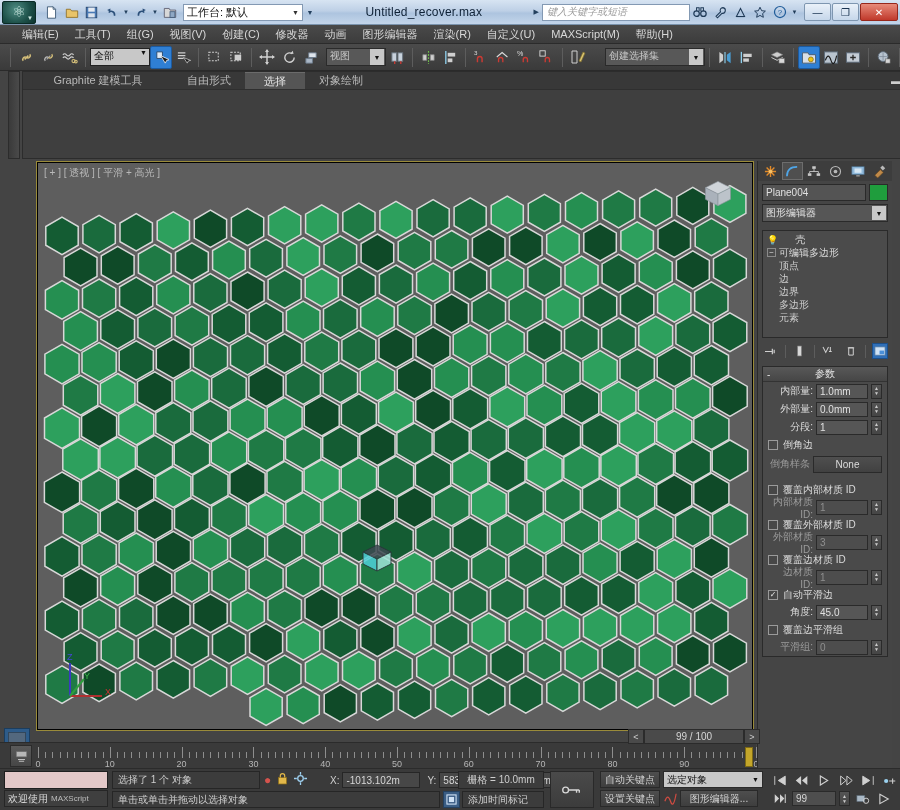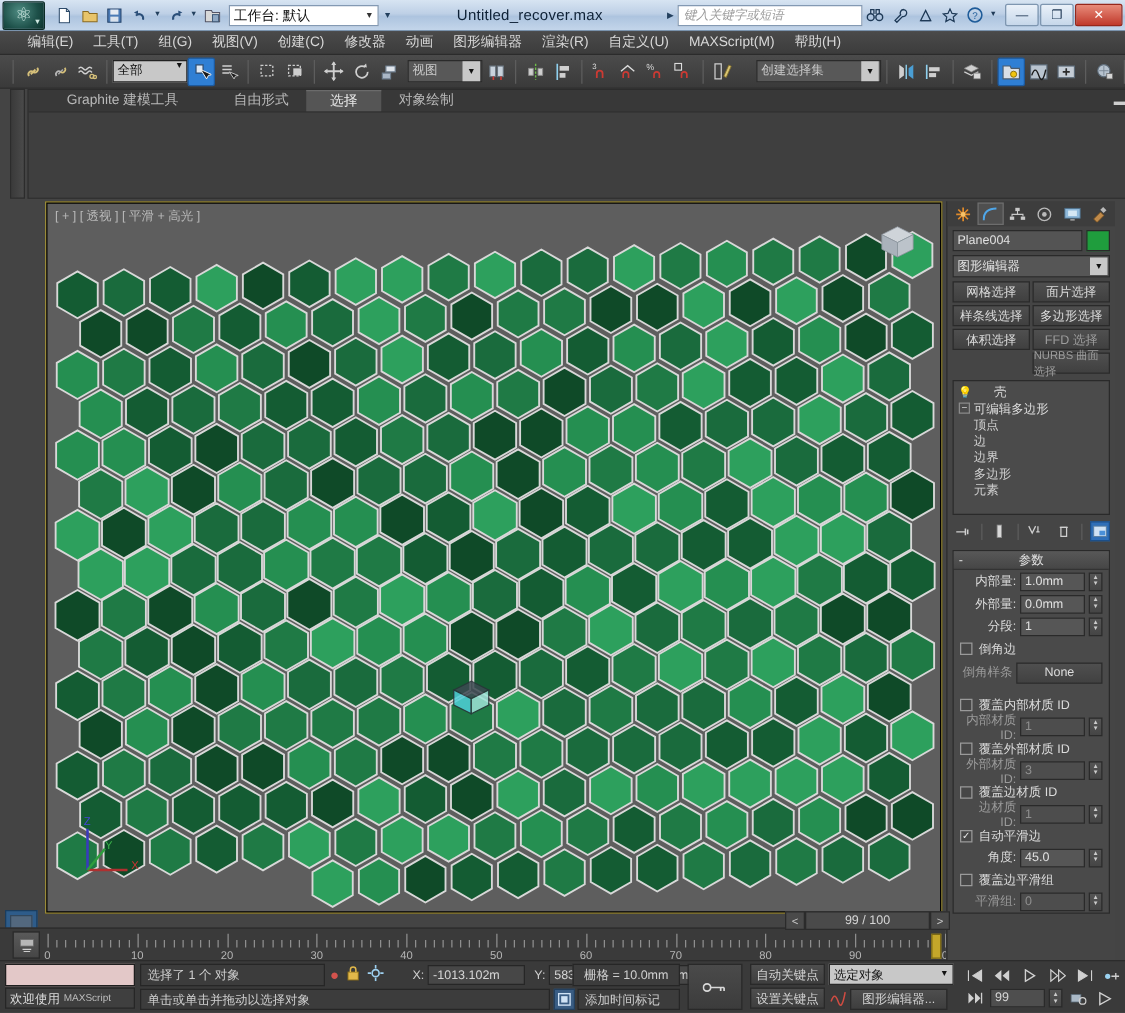--- a/index.html
+++ b/index.html
@@ -1200,30 +1200,20 @@
       <div class="colorswatch" id="objcolor" style="background: rgb(31, 157, 61);"></div>
     </div>
 
     <div class="modlistrow">
       <div class="modlist">
         <span>图形编辑器</span>
         <span class="ar">▼</span>
       </div>
     </div>
 
-    <div class="selgrid">
-      <div class="selbtn">网格选择</div>
-      <div class="selbtn">面片选择</div>
-      <div class="selbtn">样条线选择</div>
-      <div class="selbtn">多边形选择</div>
-      <div class="selbtn">体积选择</div>
-      <div class="selbtn dim">FFD 选择</div>
-      <div class="selbtn empty"></div>
-      <div class="selbtn dim" style="font-size:9px">NURBS 曲面选择</div>
-    </div>
 
     <div class="stackbox">
       <div class="stkrow">
         <span class="bulb">💡</span>
         <span style="margin-left:14px">壳</span>
       </div>
       <div class="stkrow">
         <span class="plus">−</span>
         <span>可编辑多边形</span>
       </div>

